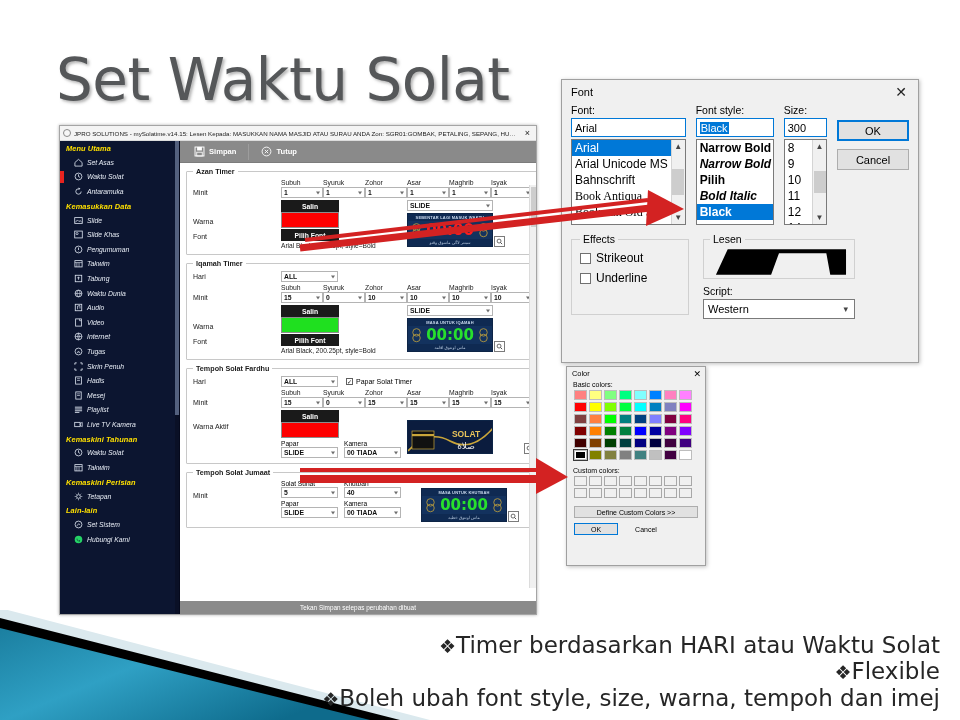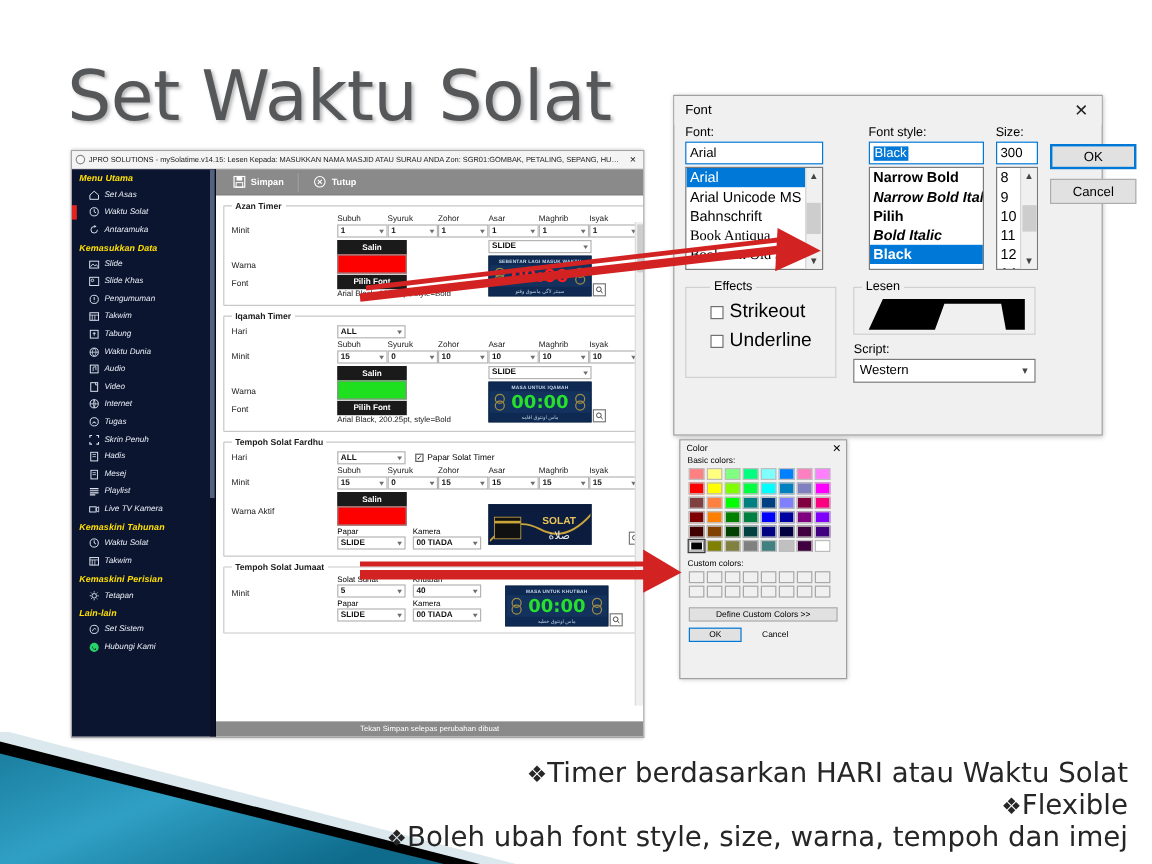--- a/index.html
+++ b/index.html
@@ -221,23 +221,23 @@
   .lb-scroll { width: 14px; background:#f0f0f0; border-left:1px solid #d4d4d4;
                display:flex; flex-direction:column; justify-content:space-between; align-items:center; }
   .lb-arrow { font-size: 8px; color:#444; height:13px; line-height:13px; cursor:pointer; }
   .lb-thumb { width:12px; background:#cdcdcd; }
   .dlg-btn {
     width: 72px; height: 21px; background:#e1e1e1; border:1px solid #adadad;
     font-size: 11px; display:flex; align-items:center; justify-content:center;
     cursor: pointer;
   }
   .dlg-btn.primary { border: 2px solid #0078d7; background:#e1e1e1; }
-  fieldset.dlg-group { border:1px solid #d0d0d0; padding: 6px 20px; }
+  fieldset.dlg-group { border:1px solid #d0d0d0; padding: 6px 8px; }
   fieldset.dlg-group > legend { font-size: 10.5px; padding: 0 3px; }
-  .dlg-cbx-row { display:flex; align-items:center; font-size:16px; margin-bottom:6px; }
+  .dlg-cbx-row { display:flex; align-items:center; font-size:12px; margin-bottom:6px; }
   .dlg-cbx { width:11px; height:11px; border:1px solid #707070; background:#fff; margin-right:5px; }
   .select-ctl {
     height: 20px; border:1px solid #7a7a7a; background:#fff; font-size:11px;
     display:flex; align-items:center; padding:0 4px; position:relative; cursor:pointer;
   }
   .select-ctl .ch { position:absolute; right:6px; color:#444; font-size:9px; }
 
   
   #color-dialog {
     position:absolute; left:566px; top:366px;
@@ -934,21 +934,21 @@
               <li style="font-family: &quot;Liberation Serif&quot;, serif;">Bookman Old Styl</li>
             </ul>
           <div class="lb-scroll">
             <div class="lb-arrow">▲</div>
             <div class="lb-thumb" style="height:26px"></div>
             <div class="lb-arrow">▼</div>
           </div>
         </div>
       </div>
 
-      <div style="width:96px;margin-left:28px;">
+      <div style="width:78px;">
         <span class="lbl">Font style:</span>
         <div class="txtbox focus">
             <span class="hl">Black</span>
           </div>
         <div class="listbox" style="height:86px; margin-top:2px;">
           <ul id="style-list">
               <li style="font-weight: bold;">Narrow Bold</li>
               <li style="font-weight: bold; font-style: italic;">Narrow Bold Itali</li>
               <li style="font-weight: bold;">Pilih</li>
               <li style="font-weight: bold; font-style: italic;">Bold Italic</li>

